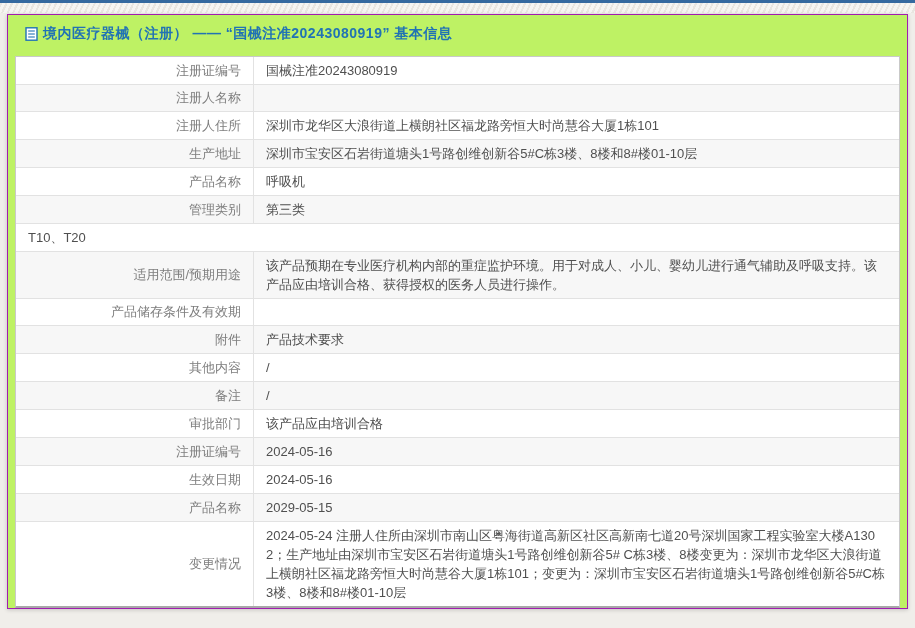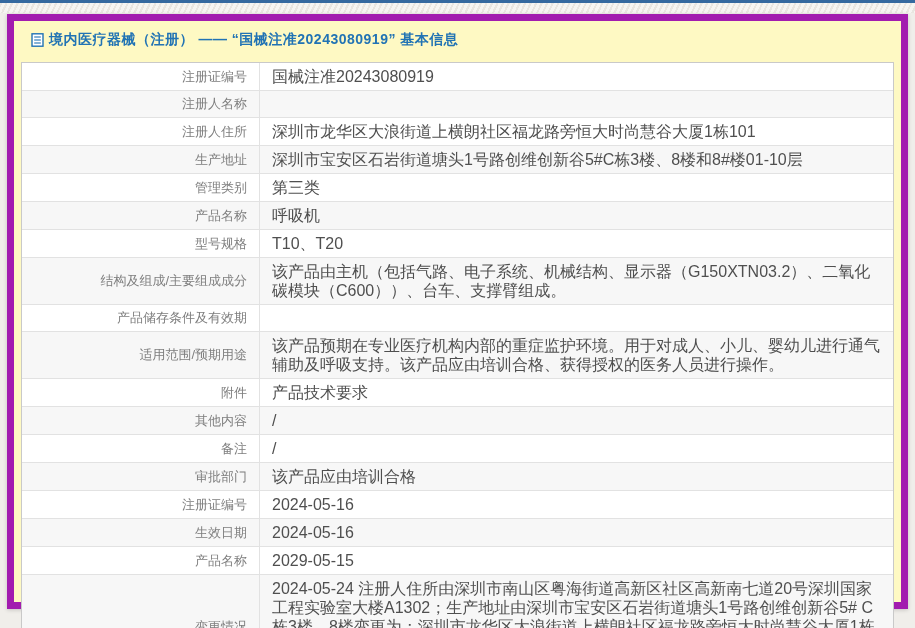--- a/index.html
+++ b/index.html
@@ -10,24 +10,24 @@
     position: relative;
     overflow: hidden;
   }
   .top-line { height: 3px; background: #35699f; }
   .top-hatch {
     height: 10px;
     background: repeating-linear-gradient(115deg, #e9e6e1 0 2px, #f6f5f2 2px 5px);
   }
   .content {
     margin: 1px 7px 0 7px;
-    background: #fef9c3;
+    background: #bef264;
     height: 595px;
     box-shadow: 0 1px 4px rgba(0,0,0,0.18);
-    border: 7px solid #a21caf;
+    border: 1px solid #a21caf;
   }
   .page-title {
     display: flex;
     align-items: center;
     gap: 5px;
     padding: 10px 10px 8px 17px;
     font-size: 14px;
     font-weight: bold;
     color: #2173b4;
     letter-spacing: 0.5px;
@@ -52,21 +52,21 @@
     border-right: 1px solid #e2e2e2;
     display: flex;
     justify-content: flex-end;
     align-items: center;
     gap: 3px;
   }
   .t-value {
     flex: 1 1 auto;
     padding: 4px 12px;
     color: #4f4f4f;
-    font-size: 16px;
+    font-size: 13px;
     line-height: 19px;
     word-break: break-all;
   }
 </style>
 </head>
 <body>
 
 <div class="top-line"></div>
 <div class="top-hatch"></div>
 
@@ -93,42 +93,37 @@
     </div>
     <div class="t-row">
       <div class="t-label">注册人住所</div>
       <div class="t-value">深圳市龙华区大浪街道上横朗社区福龙路旁恒大时尚慧谷大厦1栋101</div>
     </div>
     <div class="t-row">
       <div class="t-label">生产地址</div>
       <div class="t-value">深圳市宝安区石岩街道塘头1号路创维创新谷5#C栋3楼、8楼和8#楼01-10层</div>
     </div>
     <div class="t-row">
+      <div class="t-label">产品名称</div>
+      <div class="t-value">呼吸机</div>
+    </div>
+    <div class="t-row">
       <div class="t-label">管理类别</div>
       <div class="t-value">第三类</div>
     </div>
     <div class="t-row">
-      <div class="t-label">产品名称</div>
-      <div class="t-value">呼吸机</div>
-    </div>
-    <div class="t-row">
-      <div class="t-label">型号规格</div>
       <div class="t-value">T10、T20</div>
     </div>
     <div class="t-row">
-      <div class="t-label">结构及组成/主要组成成分</div>
-      <div class="t-value">该产品由主机（包括气路、电子系统、机械结构、显示器（G150XTN03.2）、二氧化碳模块（C600））、台车、支撑臂组成。</div>
+      <div class="t-label">适用范围/预期用途</div>
+      <div class="t-value">该产品预期在专业医疗机构内部的重症监护环境。用于对成人、小儿、婴幼儿进行通气辅助及呼吸支持。该产品应由培训合格、获得授权的医务人员进行操作。</div>
     </div>
     <div class="t-row">
       <div class="t-label">产品储存条件及有效期</div>
       <div class="t-value"></div>
-    </div>
-    <div class="t-row">
-      <div class="t-label">适用范围/预期用途</div>
-      <div class="t-value">该产品预期在专业医疗机构内部的重症监护环境。用于对成人、小儿、婴幼儿进行通气辅助及呼吸支持。该产品应由培训合格、获得授权的医务人员进行操作。</div>
     </div>
     <div class="t-row">
       <div class="t-label">附件</div>
       <div class="t-value">产品技术要求</div>
     </div>
     <div class="t-row">
       <div class="t-label">其他内容</div>
       <div class="t-value">/</div>
     </div>
     <div class="t-row">

